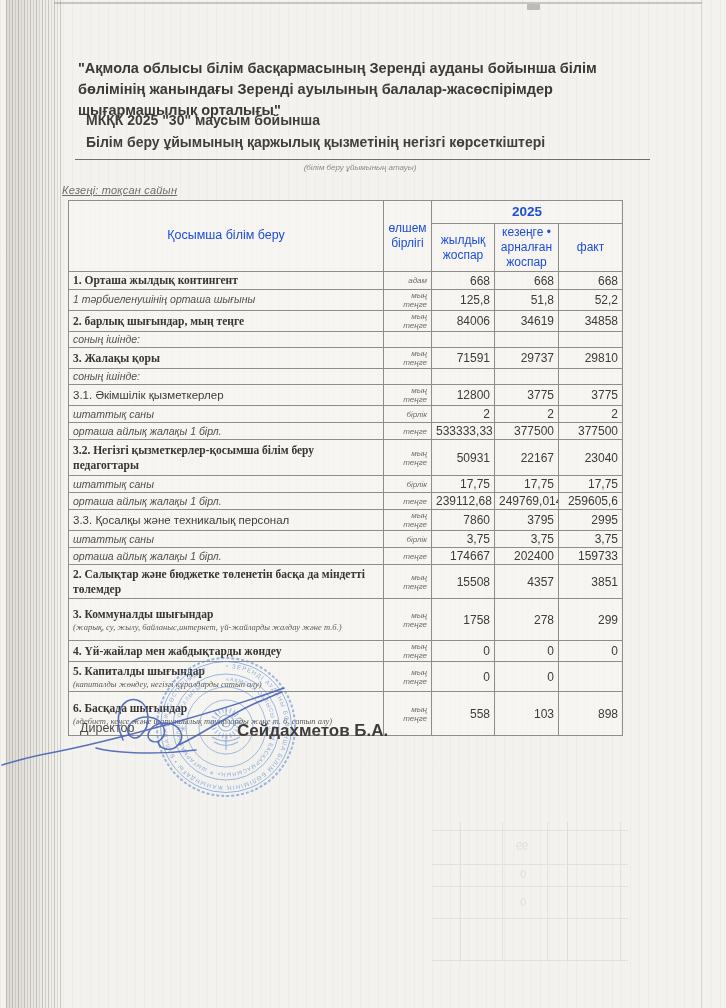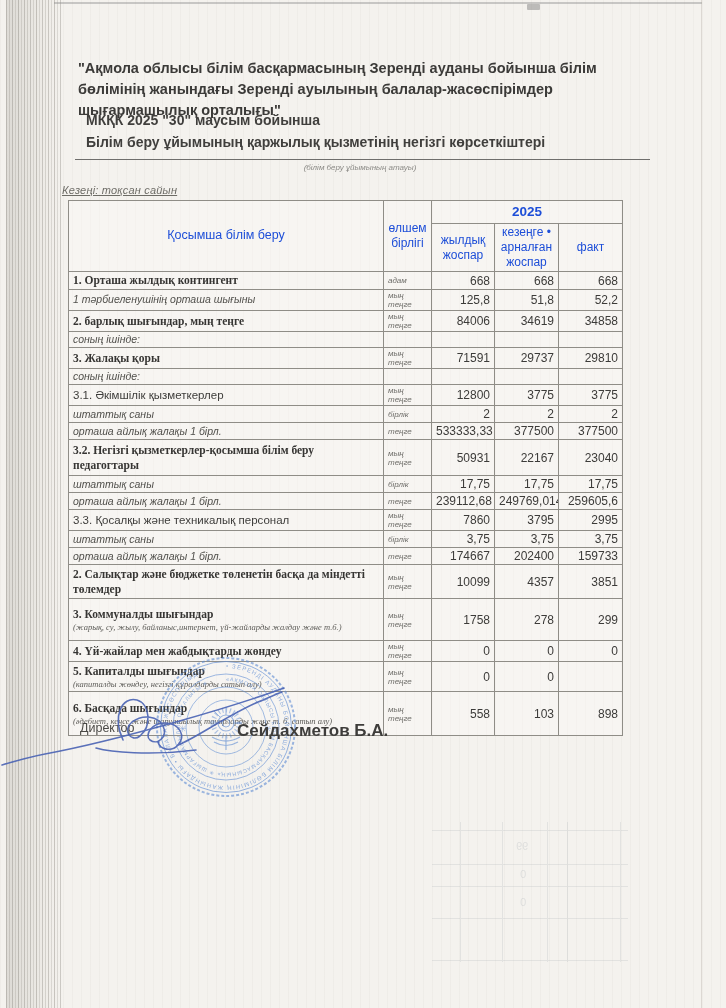--- a/index.html
+++ b/index.html
@@ -44,21 +44,21 @@
     padding:1px 4px;vertical-align:middle;
     overflow:hidden;
   }
   th{font-weight:400;font-size:12px;color:#1d4ed8;text-align:center;line-height:1.25;}
   th.year{font-weight:700;font-size:13.5px;height:20px;}
   th.main-col{font-size:12.5px;}
   td.c-label{font-size:11.5px;line-height:1.25;color:#3d3c3a;text-align:left;}
   td.c-label.bold{font-weight:700;color:#363533;font-family:Liberation Serif, serif;}
   td.c-label.ital{font-style:italic;font-size:10.5px;color:#504f4b;font-weight:400;}
   td.c-label .note{font-style:italic;font-size:8.5px;color:#5c5b57;line-height:1.3;font-weight:400;margin-top:1px;}
-  td.c-unit{font-style:italic;font-size:8px;color:#6e6d69;text-align:left;}
+  td.c-unit{font-style:italic;font-size:8px;color:#6e6d69;text-align:right;}
   td.c-val{font-size:12px;color:#3c3b39;text-align:right;vertical-align:bottom;padding-right:5px;font-family:"Liberation Sans",sans-serif;}
 
   .sig-role{position:absolute;left:80px;top:721px;font-size:12.5px;color:#4a4946;z-index:3;}
   .sig-name{position:absolute;left:237px;top:721px;font-size:17px;font-weight:700;color:#3e3d3b;z-index:3;}
   .signature-svg{position:absolute;left:0;top:678px;z-index:4;pointer-events:none;}
   .stamp-svg{position:absolute;left:152px;top:653px;z-index:2;opacity:.8;pointer-events:none;}
 
   
   .bleed{position:absolute;left:432px;top:822px;width:196px;height:160px;opacity:.14;pointer-events:none;}
   .bleed .v{position:absolute;top:0;width:1px;height:140px;background:#7a8894;}
@@ -235,21 +235,21 @@
         <td class="c-unit">теңге</td>
         <td class="c-val">174667</td>
         <td class="c-val">202400</td>
         <td class="c-val">159733</td>
       </tr>
       <tr style="height: 34px; padding-left: 29px;">
         <td class="c-label bold">
           <div>2. Салықтар және бюджетке төленетін басқа да міндетті төлемдер</div>
         </td>
         <td class="c-unit">мың теңге</td>
-        <td class="c-val">10099</td>
+        <td class="c-val">15508</td>
         <td class="c-val">4357</td>
         <td class="c-val">3851</td>
       </tr>
       <tr style="height: 42px;">
         <td class="c-label bold">
           <div>3. Коммуналды шығындар</div>
           <div class="note">(жарық, су, жылу, байланыс,интернет, үй-жайларды жалдау және т.б.)</div>
         </td>
         <td class="c-unit">мың теңге</td>
         <td class="c-val">1758</td>

